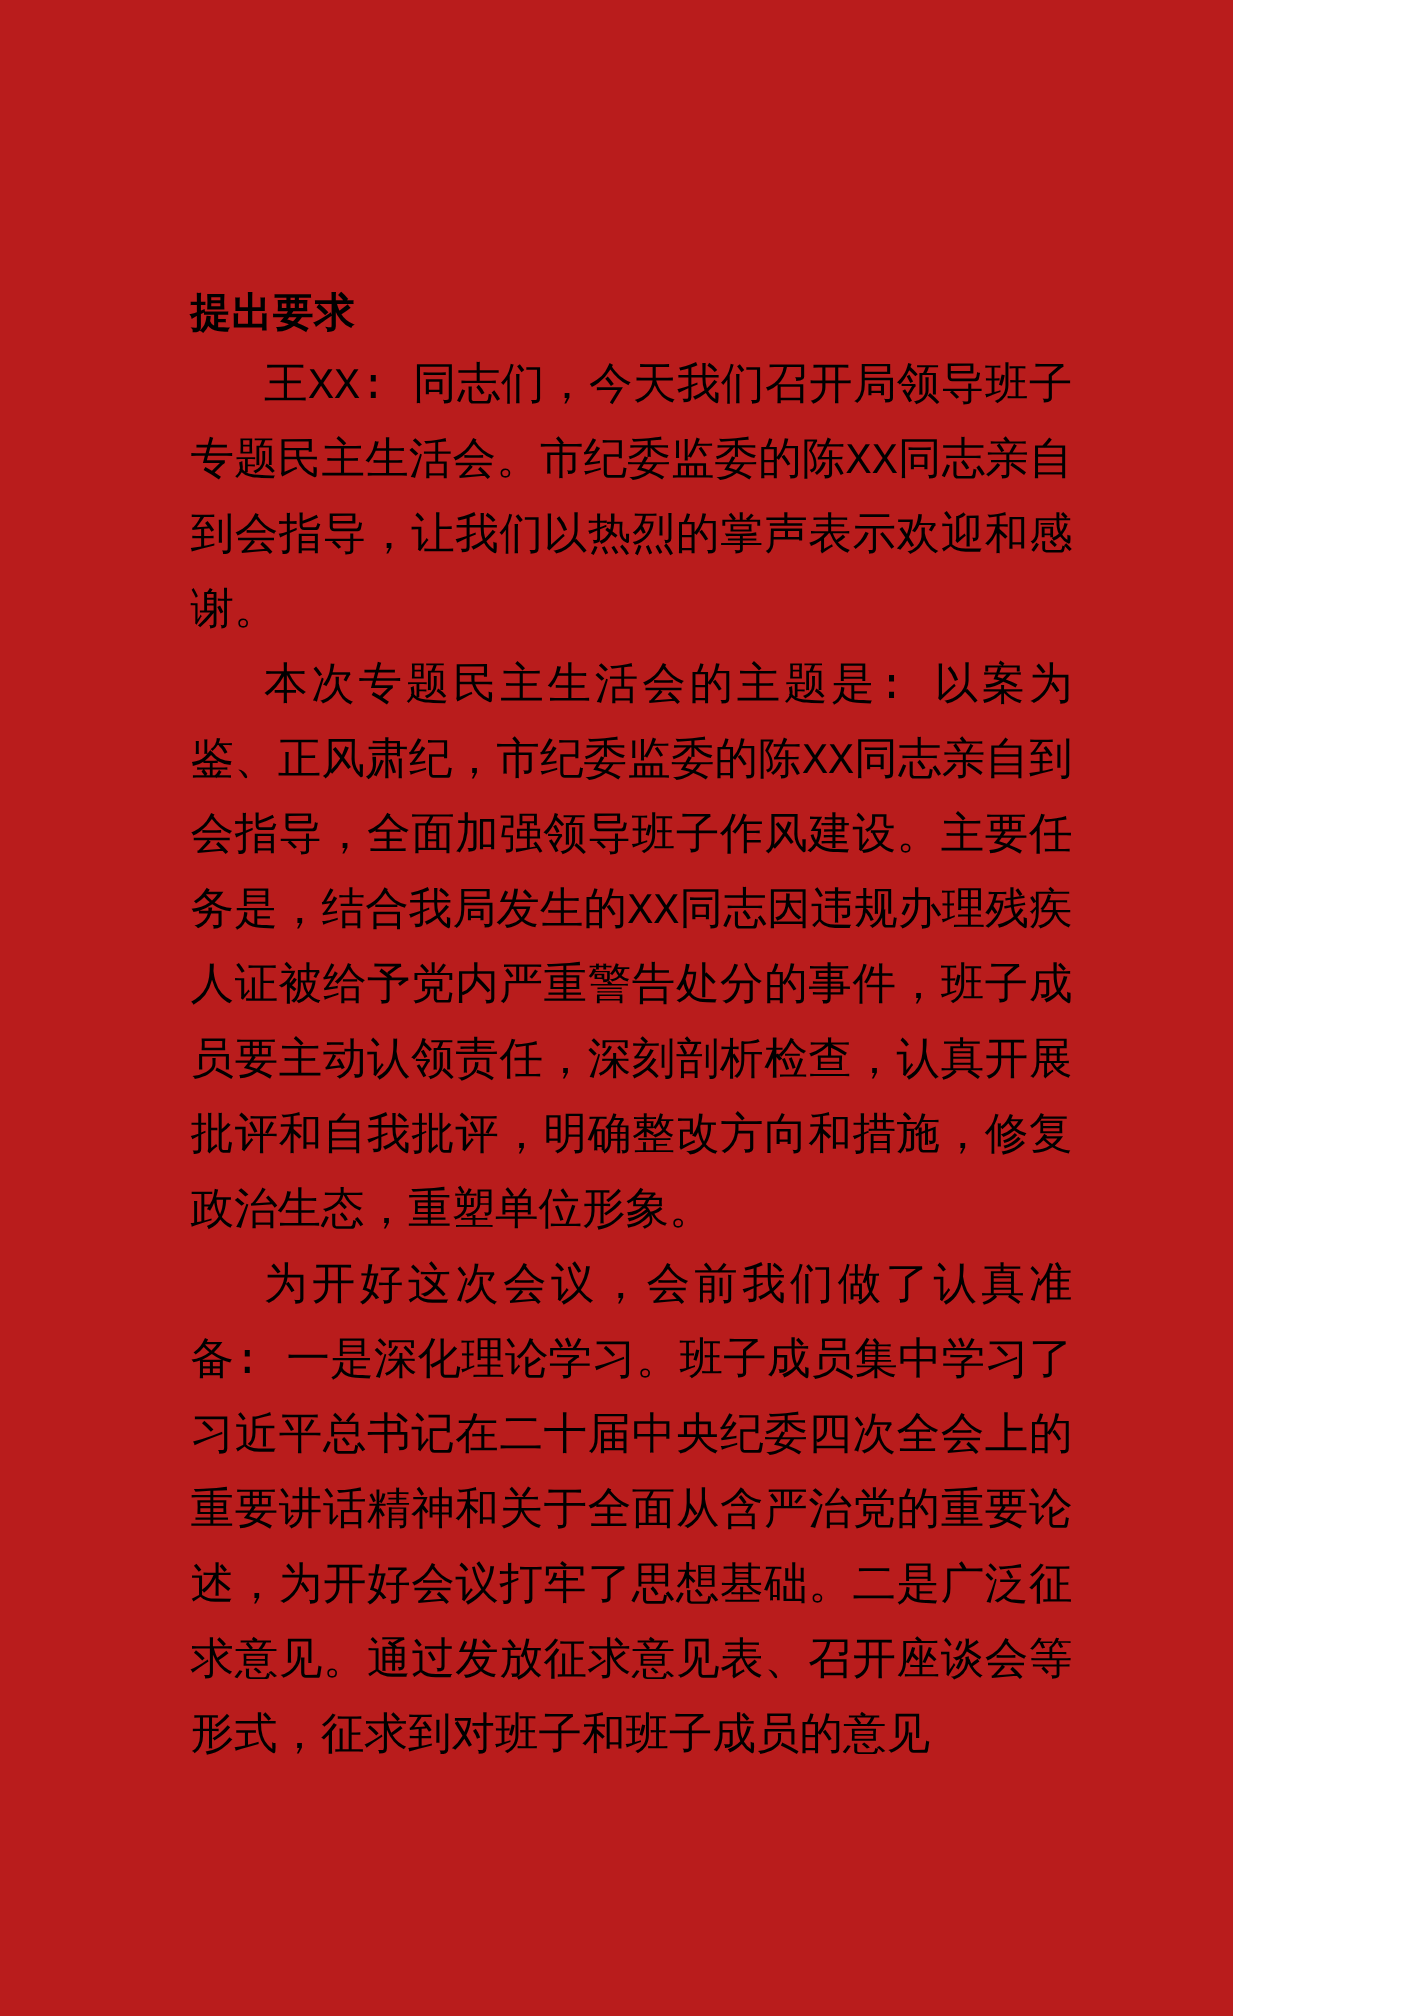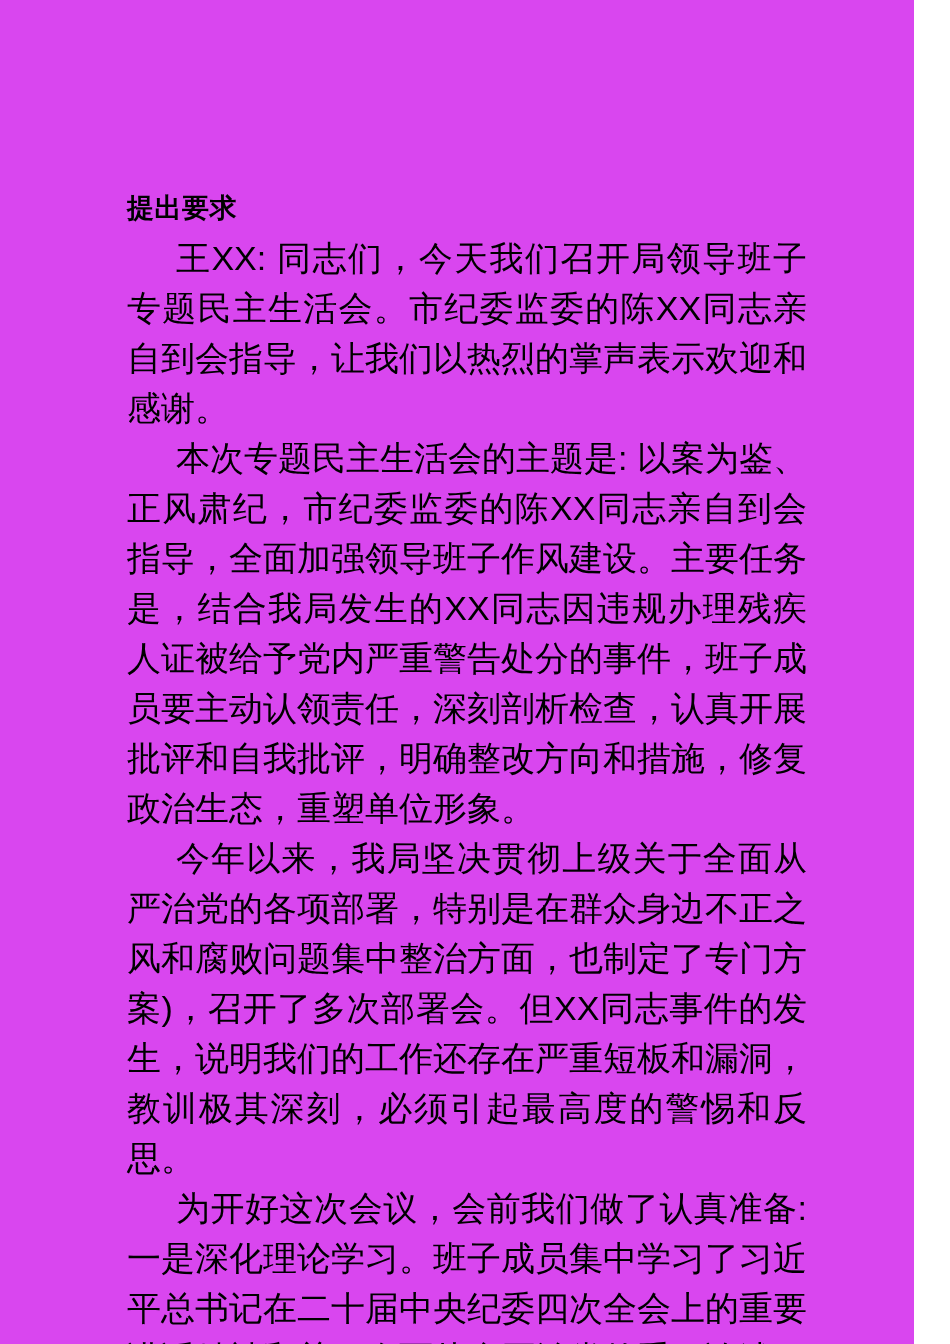--- a/index.html
+++ b/index.html
@@ -2,53 +2,52 @@
 <html><head>
 <meta charset="utf-8">
 <style>
   html, body {
     margin: 0;
     padding: 0;
     background: #ffffff;
   }
   .page {
     position: relative;
-    width: 914px;
+    width: 822px;
     height: 1344px;
-    background: #d946ef;
+    background: #b91c1c;
     box-sizing: border-box;
     padding: 183px 107px 0 127px;
     overflow: hidden;
     color: #000000;
   }
   .heading {
     margin: 0;
     padding: 0;
     font-family: "Liberation Sans", "DejaVu Sans", sans-serif;
     font-weight: bold;
     font-size: 27px;
     line-height: 50px;
     color: #000000;
     letter-spacing: 0.5px;
   }
   .para {
     margin: 0;
     padding: 0;
-    font-family: Liberation Sans, sans-serif;
+    font-family: Liberation Mono, monospace;
     font-weight: normal;
-    font-size: 34px;
+    font-size: 29px;
     line-height: 50px;
     color: #000000;
     text-align: justify;
     text-indent: 49px;
     word-break: break-all;
   }
 </style>
 </head>
 <body>
 
 <div class="page">
   <h1 class="heading">提出要求</h1>
   <p class="para">王XX: 同志们，今天我们召开局领导班子专题民主生活会。市纪委监委的陈XX同志亲自到会指导，让我们以热烈的掌声表示欢迎和感谢。</p>
   <p class="para">本次专题民主生活会的主题是: 以案为鉴、正风肃纪，市纪委监委的陈XX同志亲自到会指导，全面加强领导班子作风建设。主要任务是，结合我局发生的XX同志因违规办理残疾人证被给予党内严重警告处分的事件，班子成员要主动认领责任，深刻剖析检查，认真开展批评和自我批评，明确整改方向和措施，修复政治生态，重塑单位形象。</p>
-  <p class="para">今年以来，我局坚决贯彻上级关于全面从严治党的各项部署，特别是在群众身边不正之风和腐败问题集中整治方面，也制定了专门方案)，召开了多次部署会。但XX同志事件的发生，说明我们的工作还存在严重短板和漏洞，教训极其深刻，必须引起最高度的警惕和反思。</p>
   <p class="para">为开好这次会议，会前我们做了认真准备: 一是深化理论学习。班子成员集中学习了习近平总书记在二十届中央纪委四次全会上的重要讲话精神和关于全面从含严治党的重要论述，为开好会议打牢了思想基础。二是广泛征求意见。通过发放征求意见表、召开座谈会等形式，征求到对班子和班子成员的意见</p>
 </div>
 
 </body></html>

